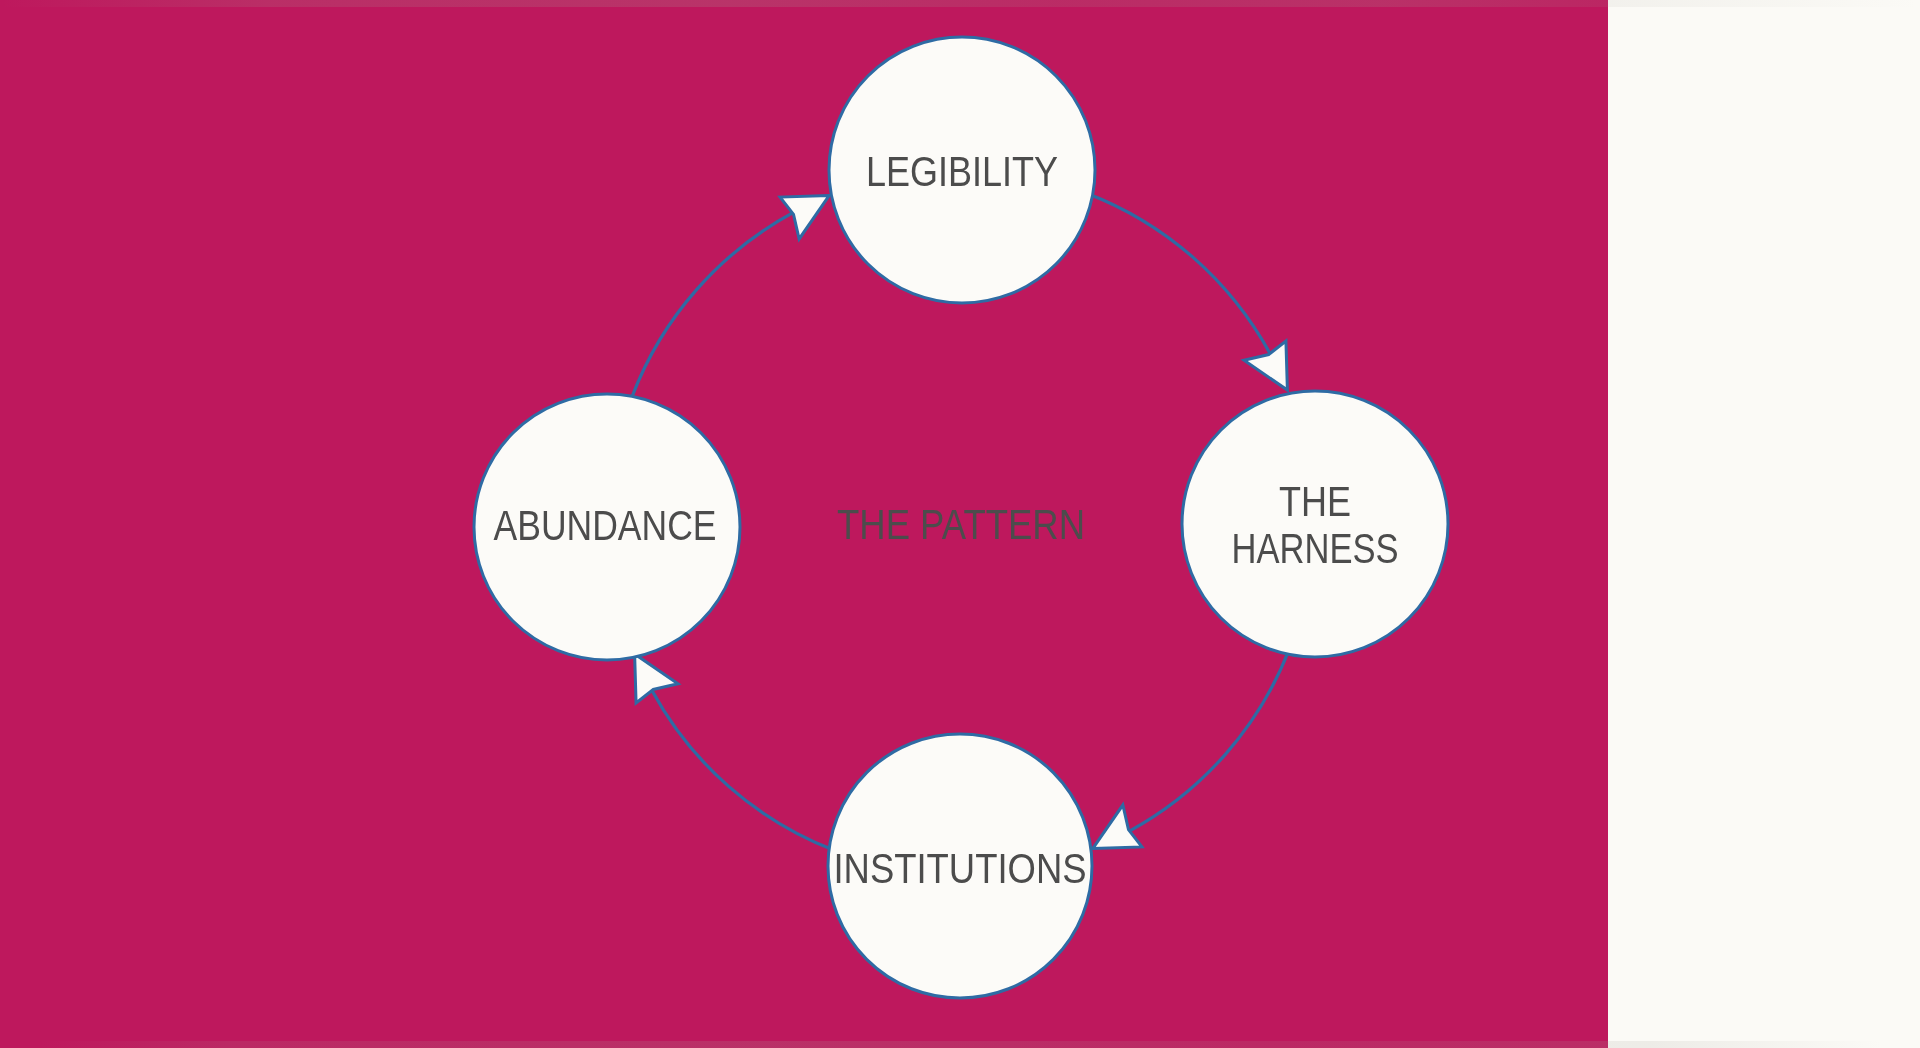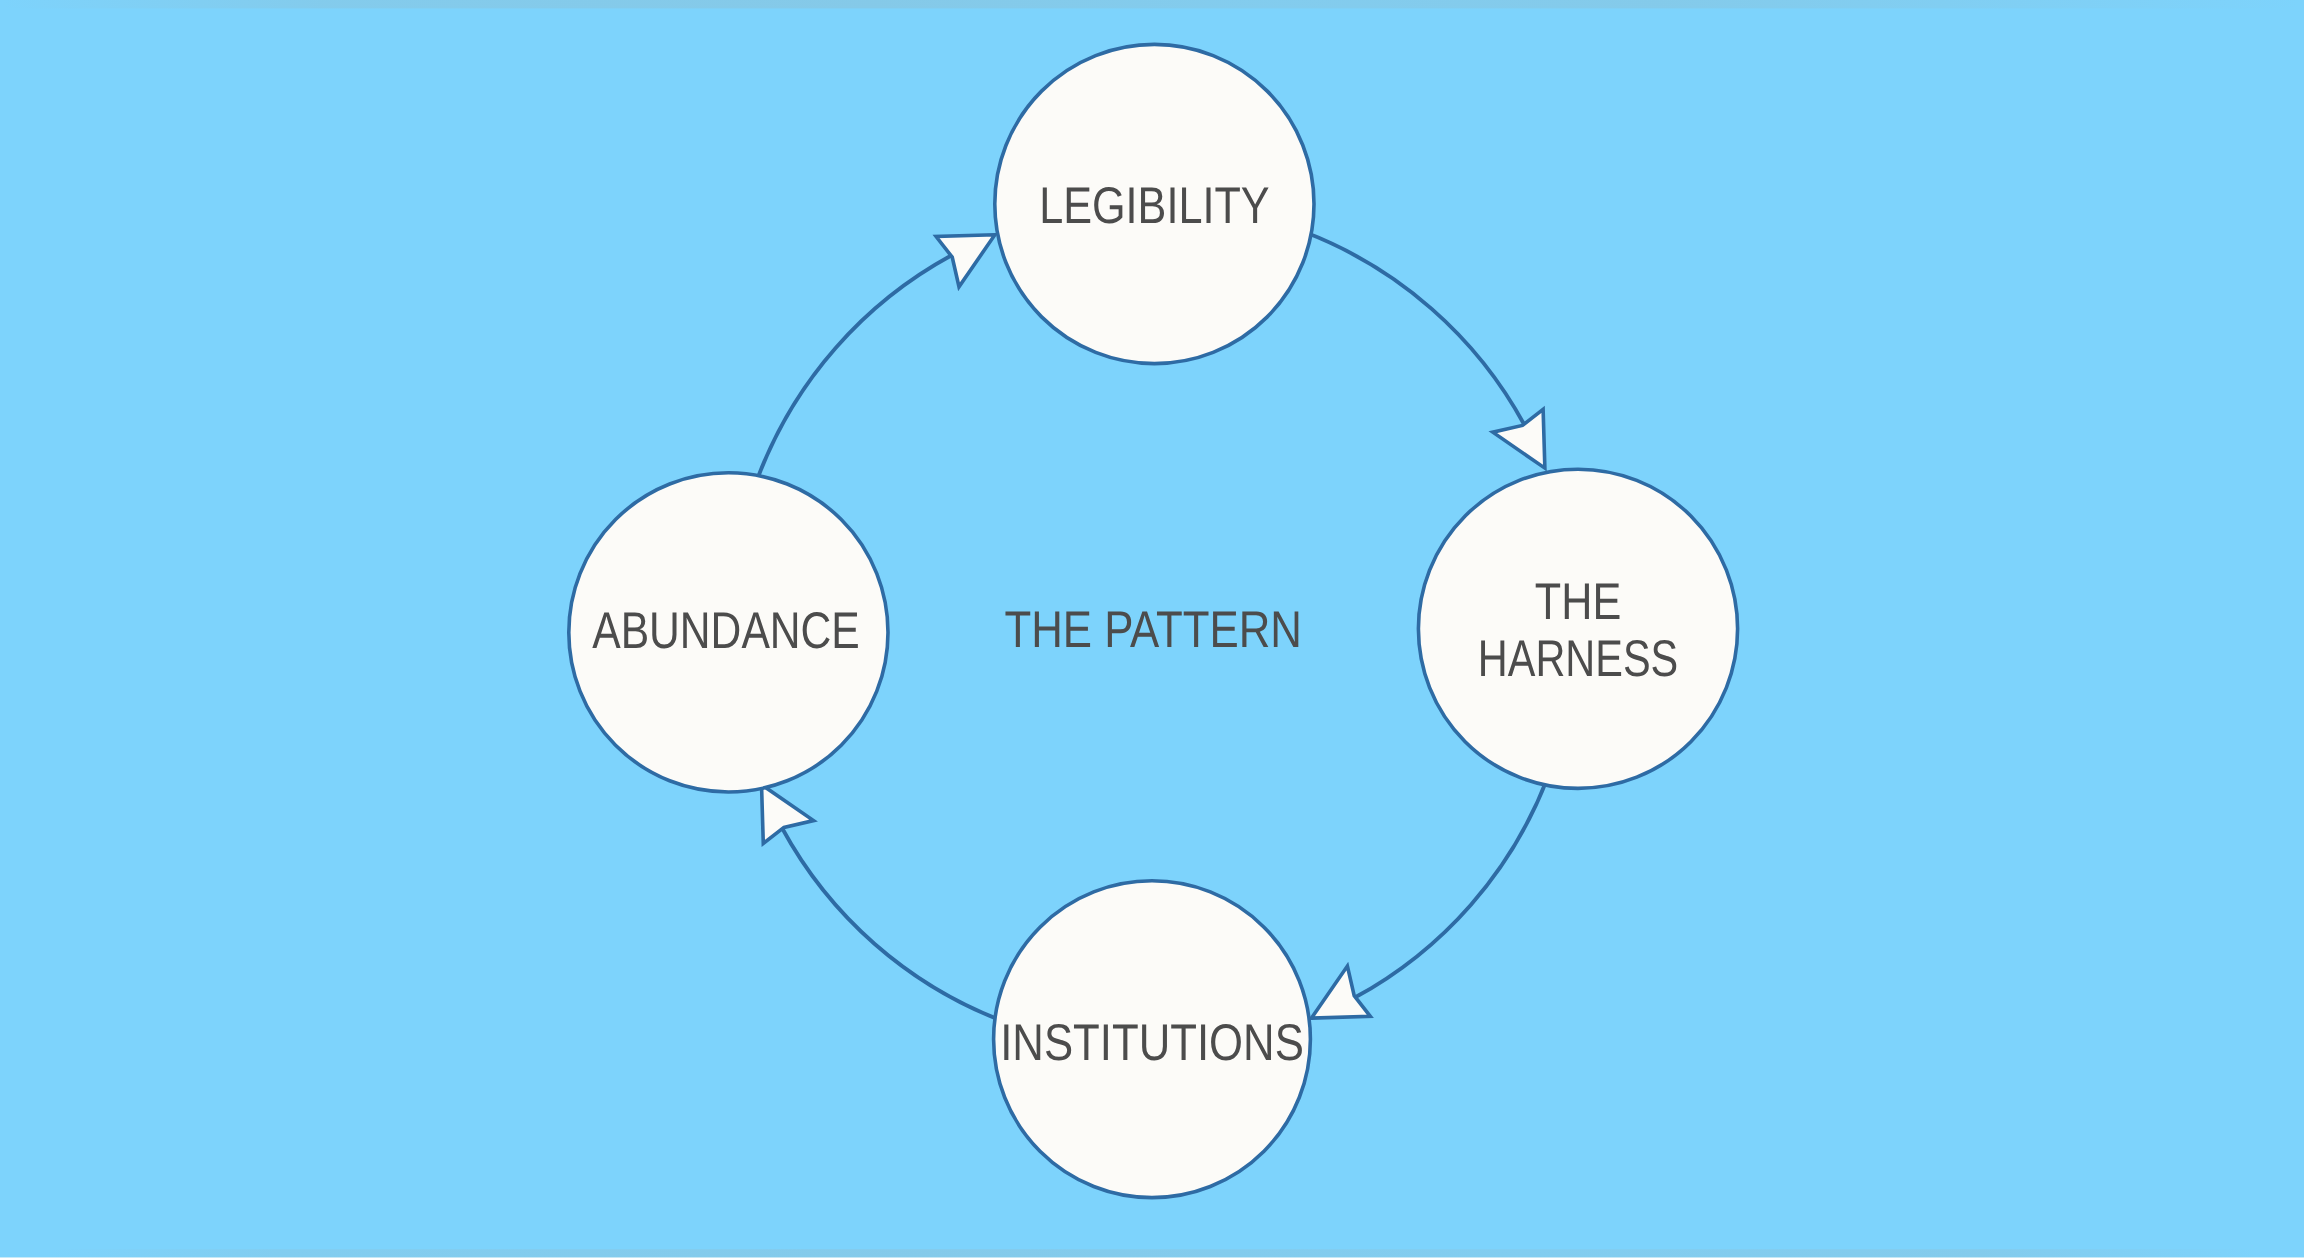--- a/index.html
+++ b/index.html
@@ -6,23 +6,23 @@
     margin: 0;
     padding: 0;
     width: 1920px;
     height: 1048px;
     overflow: hidden;
     background: #fbfaf6;
     font-family: "Liberation Sans", "DejaVu Sans", sans-serif;
   }
   .stage {
     position: relative;
-    width: 1920px;
+    width: 1608px;
     height: 1048px;
-    background: #7dd3fc;
+    background: #be185d;
   }
   .edge-artifact {
     position: absolute;
     left: 0;
     width: 1920px;
     height: 7px;
     pointer-events: none;
   }
   .edge-artifact.top {
     top: 0;

